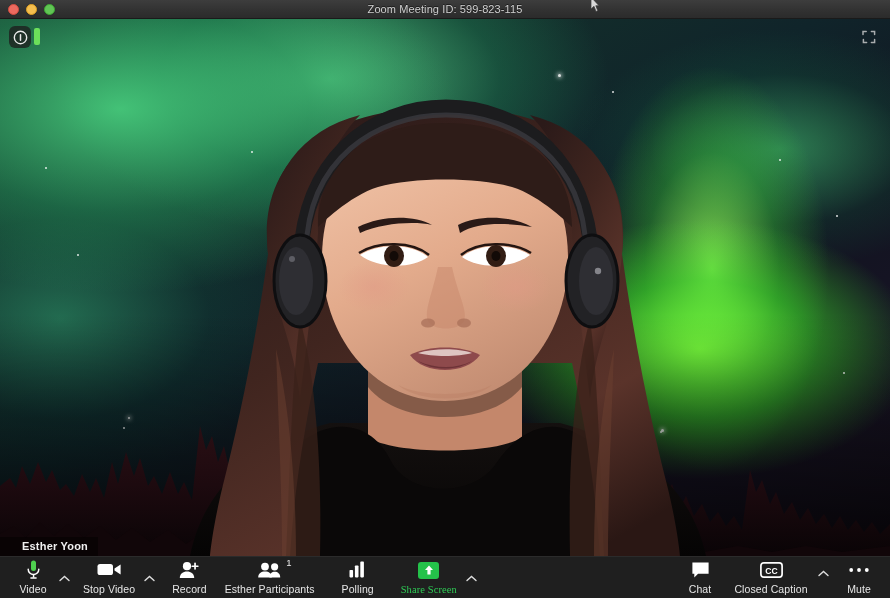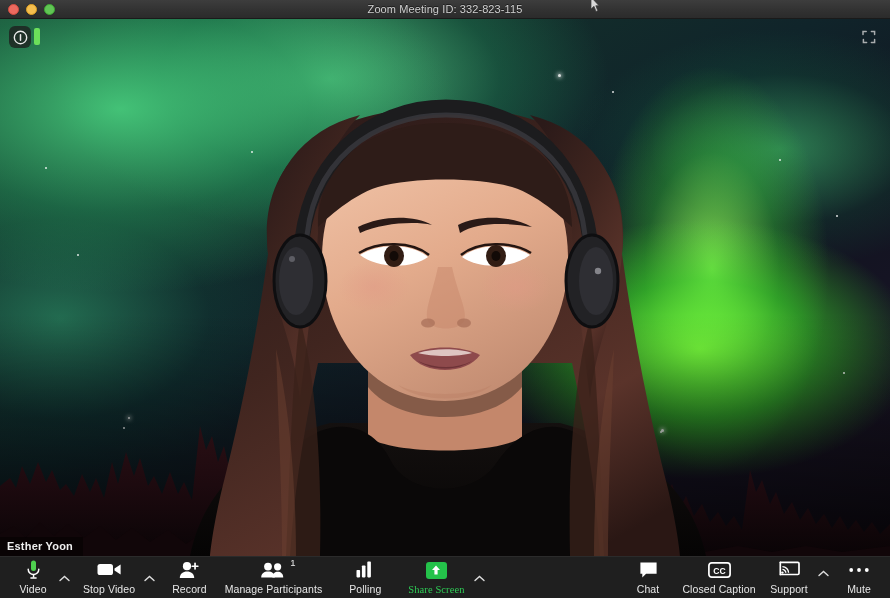--- a/index.html
+++ b/index.html
@@ -78,21 +78,21 @@
     position:absolute; left:34px; top:9px;
     width:6px; height:17px; border-radius:2px;
     background:#6ce05a;
   }
   .fs-btn {
     position:absolute; right:11px; top:8px; width:20px; height:20px;
     display:flex; align-items:center; justify-content:center; opacity:.75;
   }
   .namebar {
     position:absolute; left:0; bottom:0;
-    padding:3px 10px 4px 7px;
+    padding:3px 10px 4px 22px;
     background:rgba(0,0,0,.45);
     font-size:11px; font-weight:bold; color:#efefef;
     letter-spacing:.2px;
     text-align:right;
   }
 
   
   .toolbar {
     position:absolute; left:0; bottom:0; width:890px; height:42px;
     background:#1f1f1f;
@@ -132,21 +132,21 @@
 <body>
 
 <div id="app">
 
   <div class="titlebar">
     <div class="traffic">
       <span class="light red"></span>
       <span class="light yellow"></span>
       <span class="light green"></span>
     </div>
-    <span class="title-text">Zoom Meeting ID: 332-823-115</span>
+    <span class="title-text">Zoom Meeting ID: 599-823-115</span>
     <svg class="cursor-arrow" viewBox="0 0 10 16">
       <path d="M1 0 L1 12 L4 9.3 L6 14.5 L7.8 13.8 L5.8 8.7 L9 8.7 Z" fill="#d8d8d8" stroke="#3a3a3a" stroke-width=".7"></path>
     </svg>
   </div>
 
   <div class="stage">
 
     <div class="sky"></div>
 
     <div class="stars">
@@ -352,21 +352,21 @@
       <div class="tb-item" style="margin-left:6px;">
         <span class="tb-ico">
           <svg width="26" height="16" viewBox="0 0 26 16">
             <circle cx="8" cy="4.6" r="3.9" fill="#ffffff"></circle>
             <circle cx="17.6" cy="4.8" r="3.6" fill="#ffffff"></circle>
             <path d="M1.2 15.4c0-4 3-5.9 6.8-5.9s6.8 1.9 6.8 5.9Z" fill="#ffffff"></path>
             <path d="M12.4 15.4c0-3.8 2.5-5.6 5.4-5.6s5.4 1.8 5.4 5.6Z" fill="#ffffff"></path>
           </svg>
           <span class="pcount">1</span>
         </span>
-        <span class="tb-label">Manage Participants</span>
+        <span class="tb-label">Esther Participants</span>
       </div>
 
       <div class="tb-item" style="margin-left:14px;">
         <span class="tb-ico">
           <svg width="20" height="17" viewBox="0 0 20 17">
             <rect x="1.5" y="9" width="3.6" height="7.4" rx=".8" fill="#ffffff"></rect>
             <rect x="6.9" y="4.4" width="3.6" height="12" rx=".8" fill="#ffffff"></rect>
             <rect x="12.3" y="0.6" width="3.6" height="15.8" rx=".8" fill="#ffffff"></rect>
           </svg>
         </span>
@@ -405,32 +405,20 @@
       <div class="tb-item" style="min-width:88px;">
         <span class="tb-ico">
           <svg width="23" height="16" viewBox="0 0 23 16">
             <rect x="0.9" y="0.9" width="21.2" height="14.2" rx="2.8" fill="none" stroke="#ffffff" stroke-width="1.7"></rect>
             <text x="11.5" y="11.6" font-family="Liberation Sans, sans-serif" font-size="8.6" font-weight="bold" fill="#ffffff" text-anchor="middle">CC</text>
           </svg>
         </span>
         <span class="tb-label">Closed Caption</span>
       </div>
 
-      <div class="tb-item" style="min-width:52px;">
-        <span class="tb-ico">
-          <svg width="22" height="17" viewBox="0 0 22 17">
-            <path d="M2.6 1.3h17.1a1.3 1.3 0 0 1 1.3 1.3v9.6a1.3 1.3 0 0 1-1.3 1.3H2.6" fill="none" stroke="#ffffff" stroke-width="1.7" stroke-linecap="round"></path>
-            <path d="M2.3 13.5V1.3" fill="none" stroke="#ffffff" stroke-width="1.7" stroke-linecap="round"></path>
-            <circle cx="4.4" cy="11.6" r="1.2" fill="#ffffff"></circle>
-            <path d="M4.4 8.4a3.4 3.4 0 0 1 3.4 3.4" fill="none" stroke="#ffffff" stroke-width="1.4"></path>
-            <path d="M4.4 5.6a6.2 6.2 0 0 1 6.2 6.2" fill="none" stroke="#ffffff" stroke-width="1.4"></path>
-          </svg>
-        </span>
-        <span class="tb-label">Support</span>
-      </div>
       <div class="tb-chev" style="padding-bottom:22px;">
         <svg width="11" height="7" viewBox="0 0 11 7">
           <path d="M1 5.6 L5.5 1.4 L10 5.6" fill="none" stroke="#dcdcdc" stroke-width="1.4" stroke-linecap="round"></path>
         </svg>
       </div>
 
 
       <div class="tb-item" style="min-width:46px;">
         <span class="tb-ico">
           <svg width="22" height="8" viewBox="0 0 22 8">

